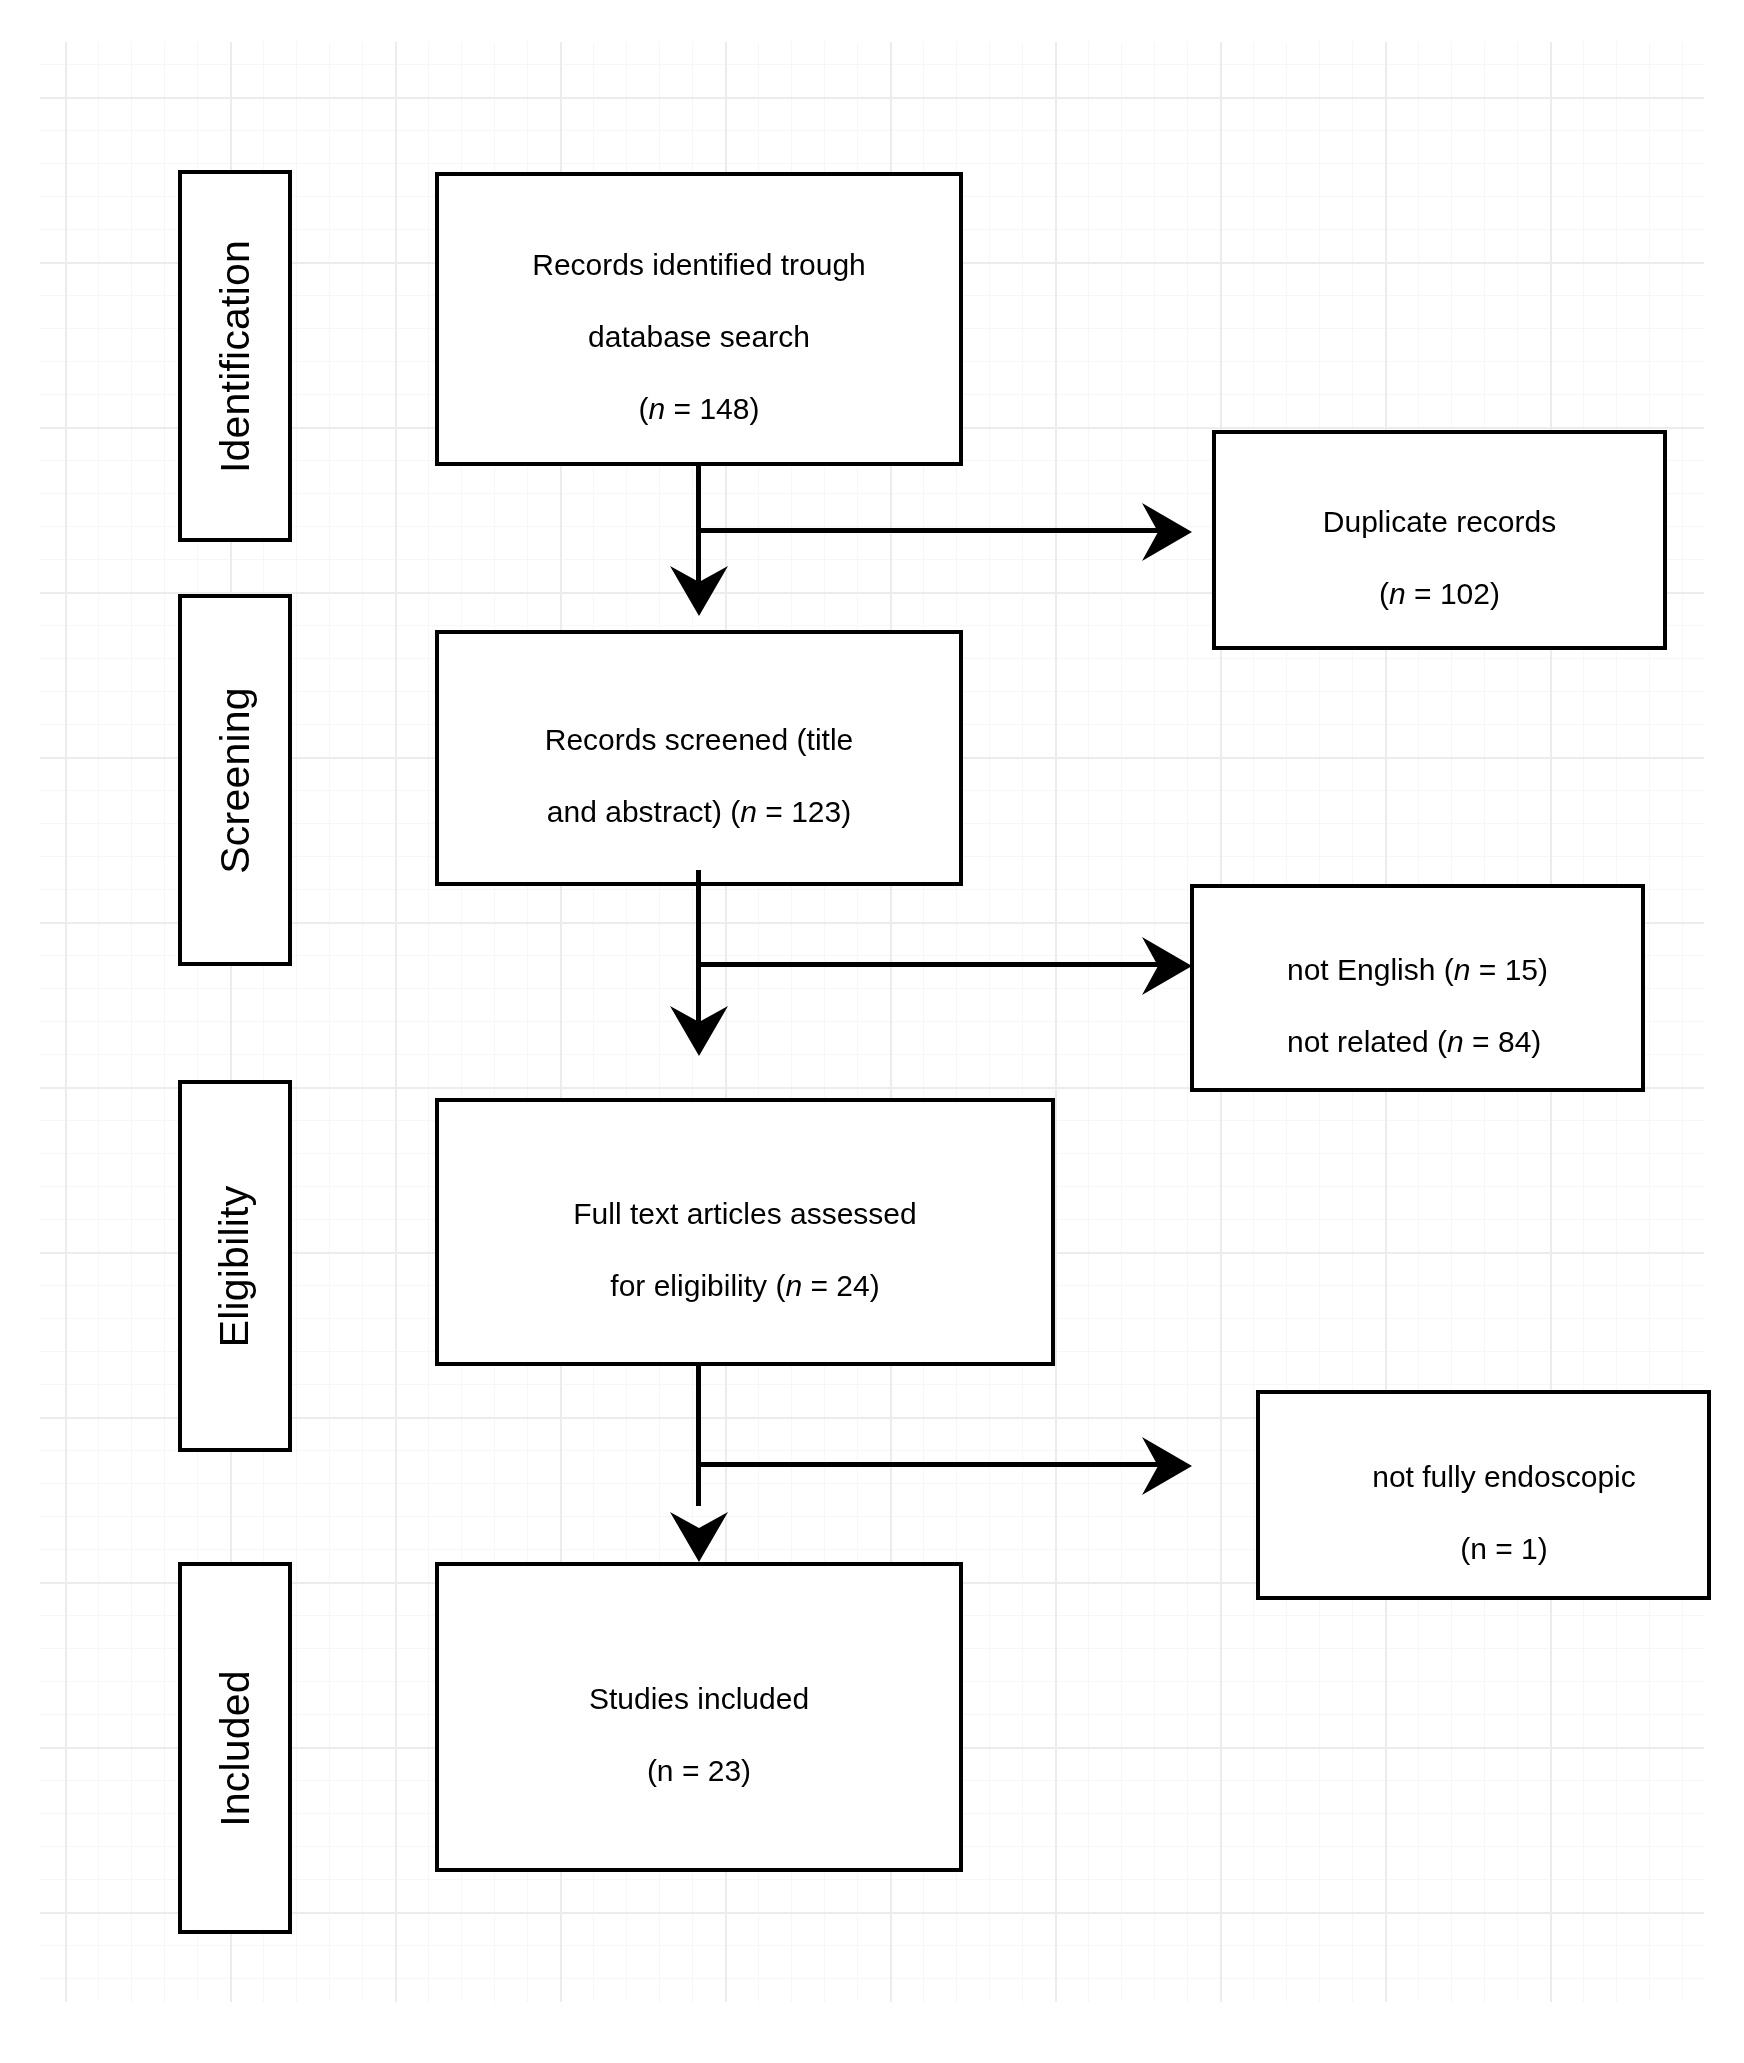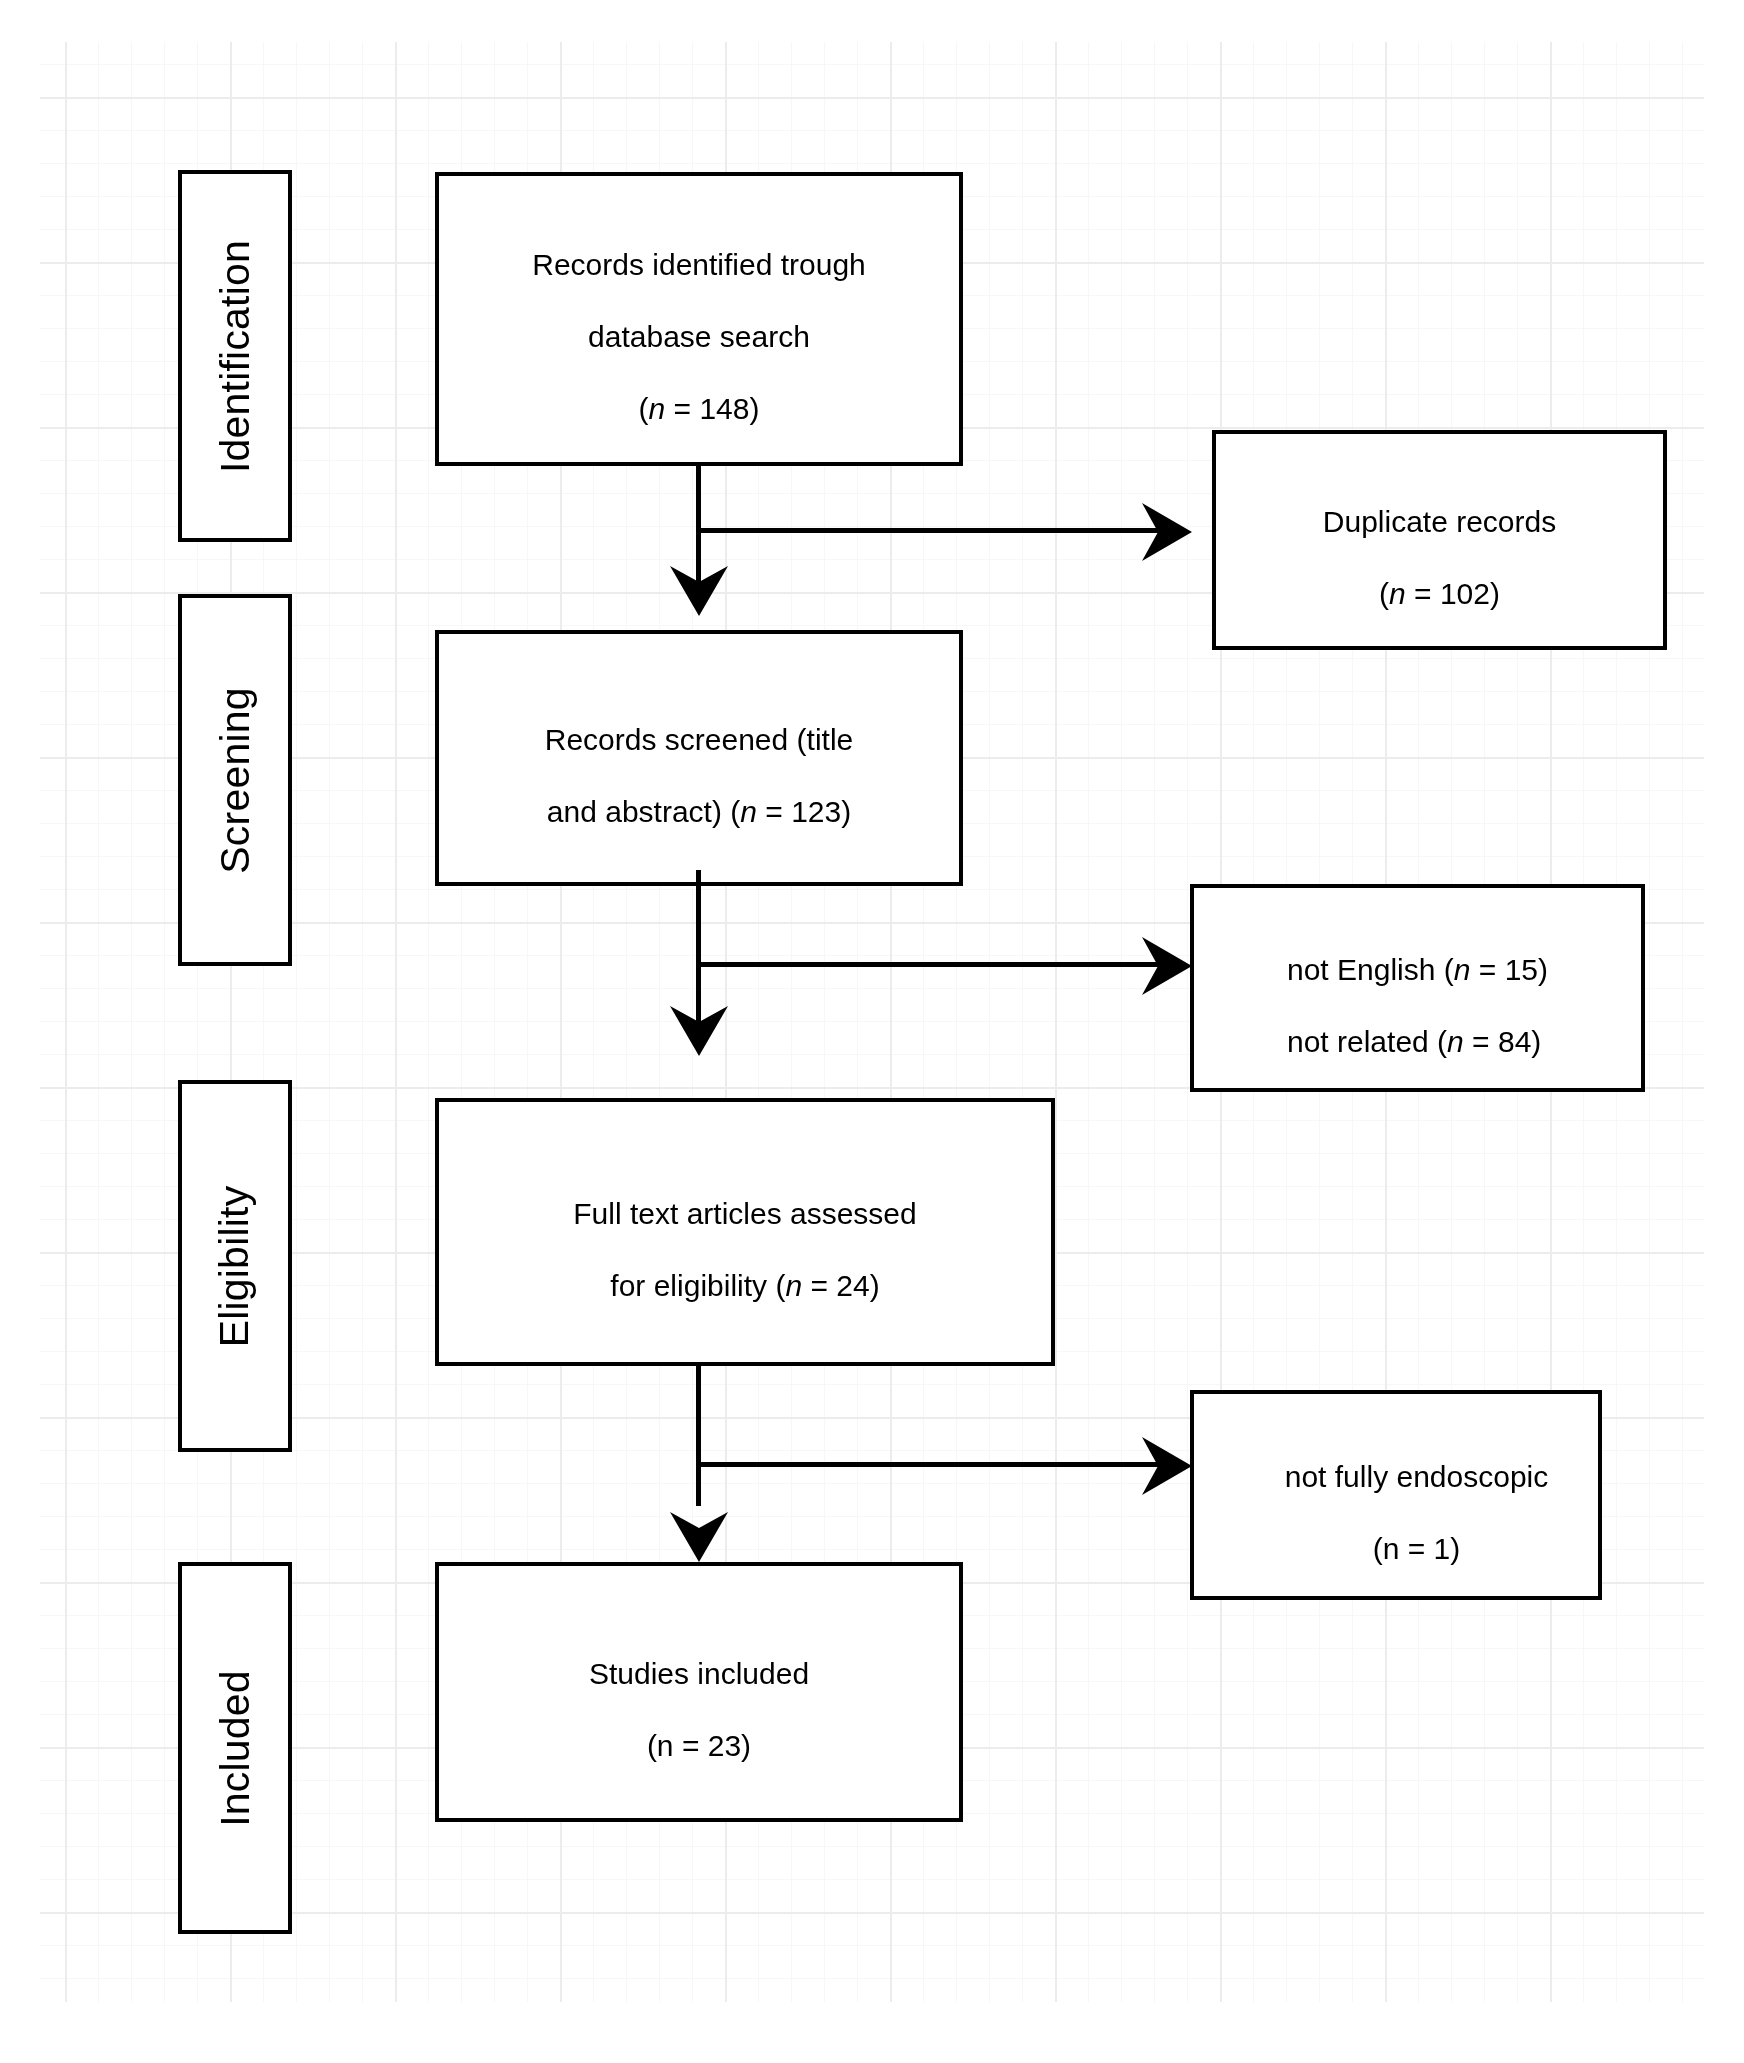--- a/index.html
+++ b/index.html
@@ -139,42 +139,42 @@
     </div>
   </div>
 
   <div class="box" style="left:435px; top:1098px; width:620px; height:268px;">
     <div class="box-text">
       <span>Full text articles assessed</span><br>
       <span>for eligibility (</span><em class="nital">n</em><span> = 24)</span>
     </div>
   </div>
 
-  <div class="box" style="left:435px; top:1562px; width:528px; height:260px;">
+  <div class="box" style="left:435px; top:1562px; width:528px; height:310px;">
     <div class="box-text">
       <span>Studies included</span><br>
       <span>(n = 23)</span>
     </div>
   </div>
 
   <div class="box" style="left:1190px; top:430px; width:455px; height:220px;margin-left:22px;">
     <div class="box-text">
       <span>Duplicate records</span><br>
       <span>(</span><em class="nital">n</em><span> = 102)</span>
     </div>
   </div>
 
   <div class="box" style="left:1190px; top:884px; width:455px; height:208px;">
     <div class="box-text left">
       <span>not English (</span><em class="nital">n</em><span> = 15)</span><br>
       <span>not related (</span><em class="nital">n</em><span> = 84)</span>
     </div>
   </div>
 
-  <div class="box" style="left:1190px; top:1390px; width:412px; height:210px;padding-left:41px;">
+  <div class="box" style="left:1256px; top:1390px; width:455px; height:210px;padding-left:41px;">
     <div class="box-text">
       <span>not fully endoscopic</span><br>
       <span>(n = 1)</span>
     </div>
   </div>
 
   <div class="vline" style="left:696px; top:466px; height:140px;"></div>
   <div class="arrowhead" style="left:670px; top:560px;">
     <svg width="58" height="56" viewBox="0 0 58 56">
       <path d="M29 56 L0 6 L29 22 L58 6 Z" fill="#000000"></path>

